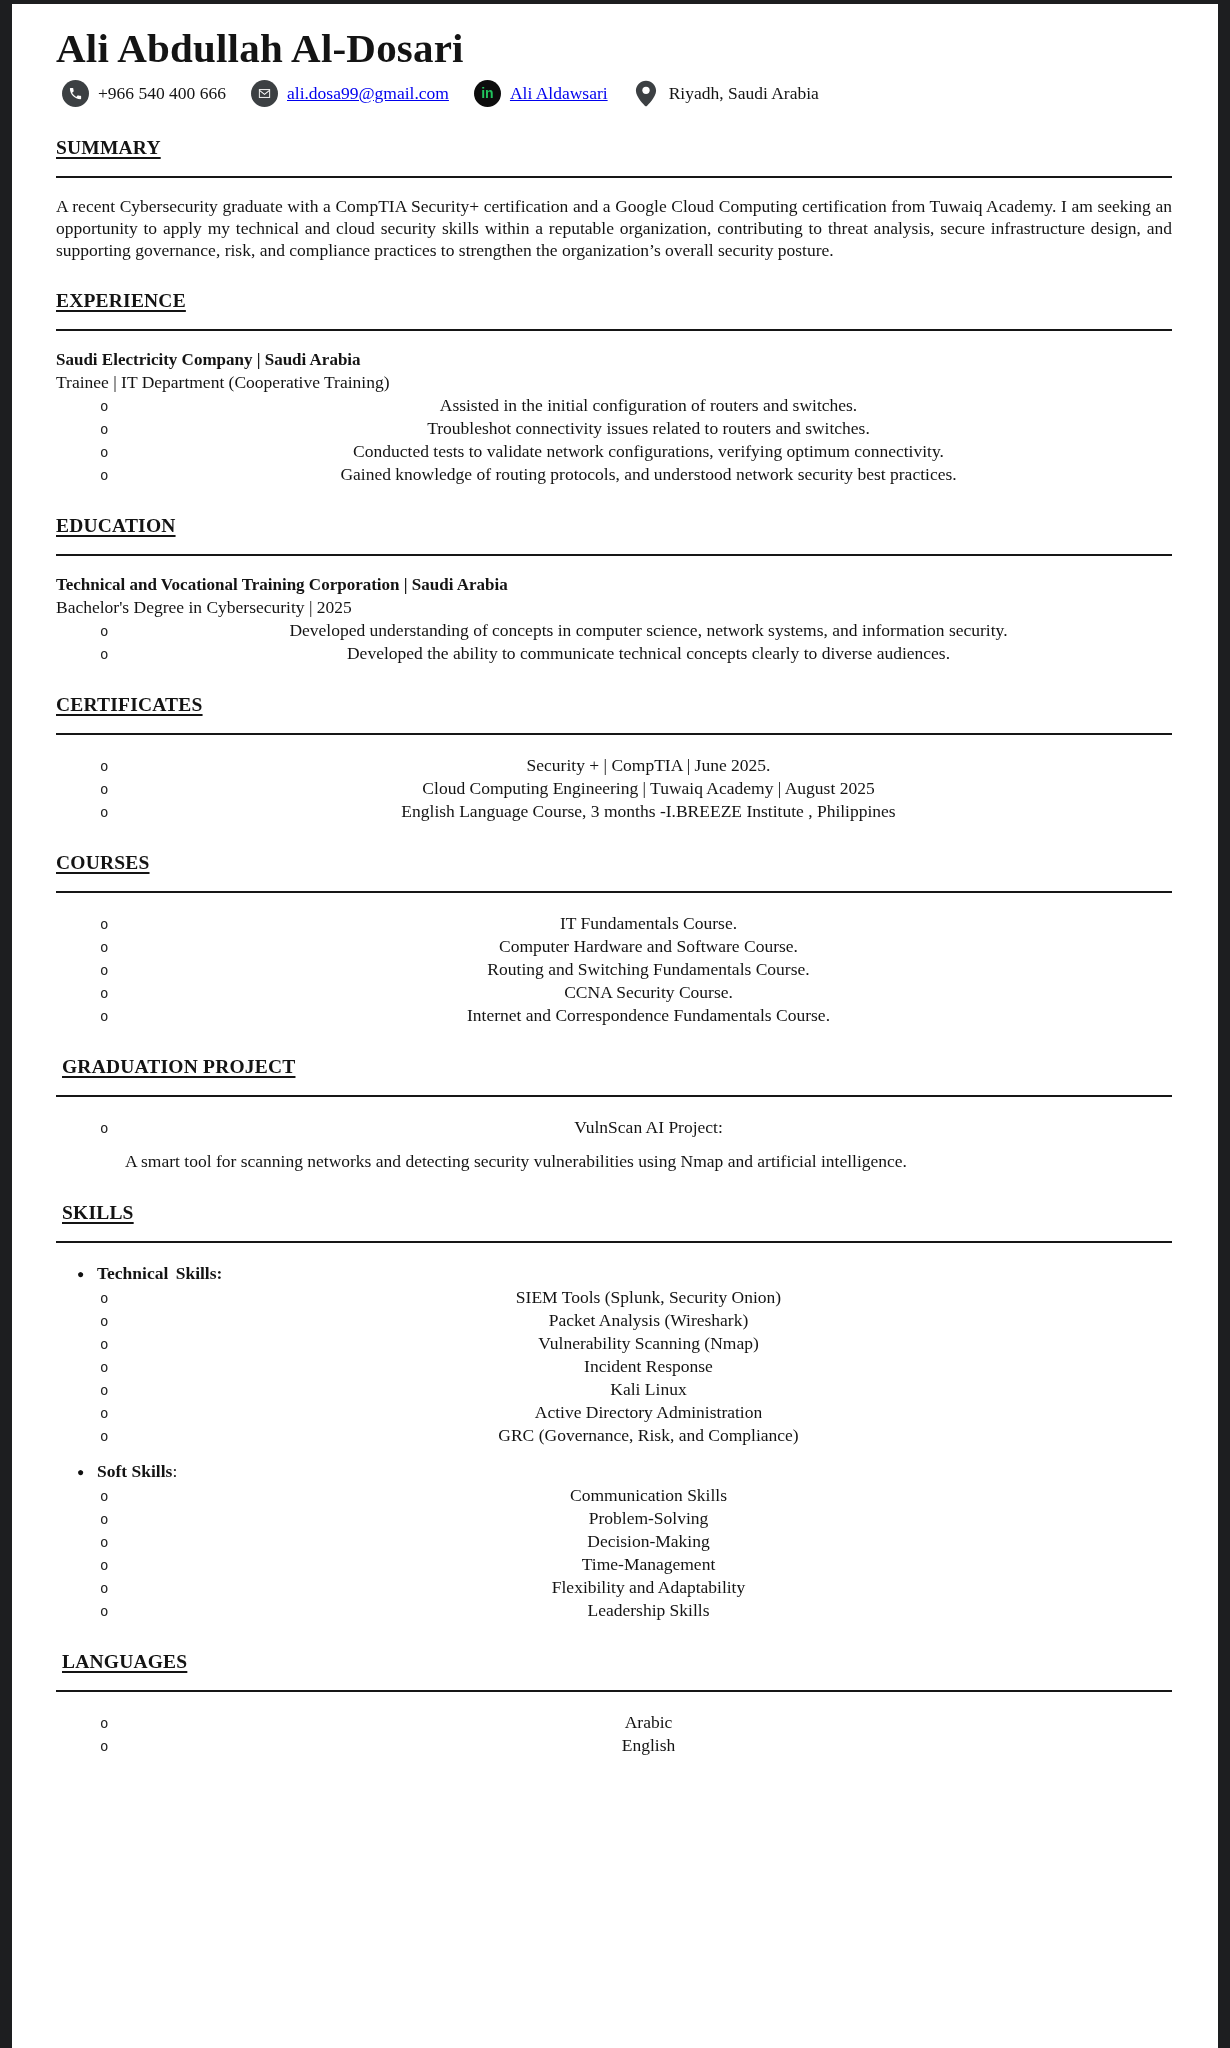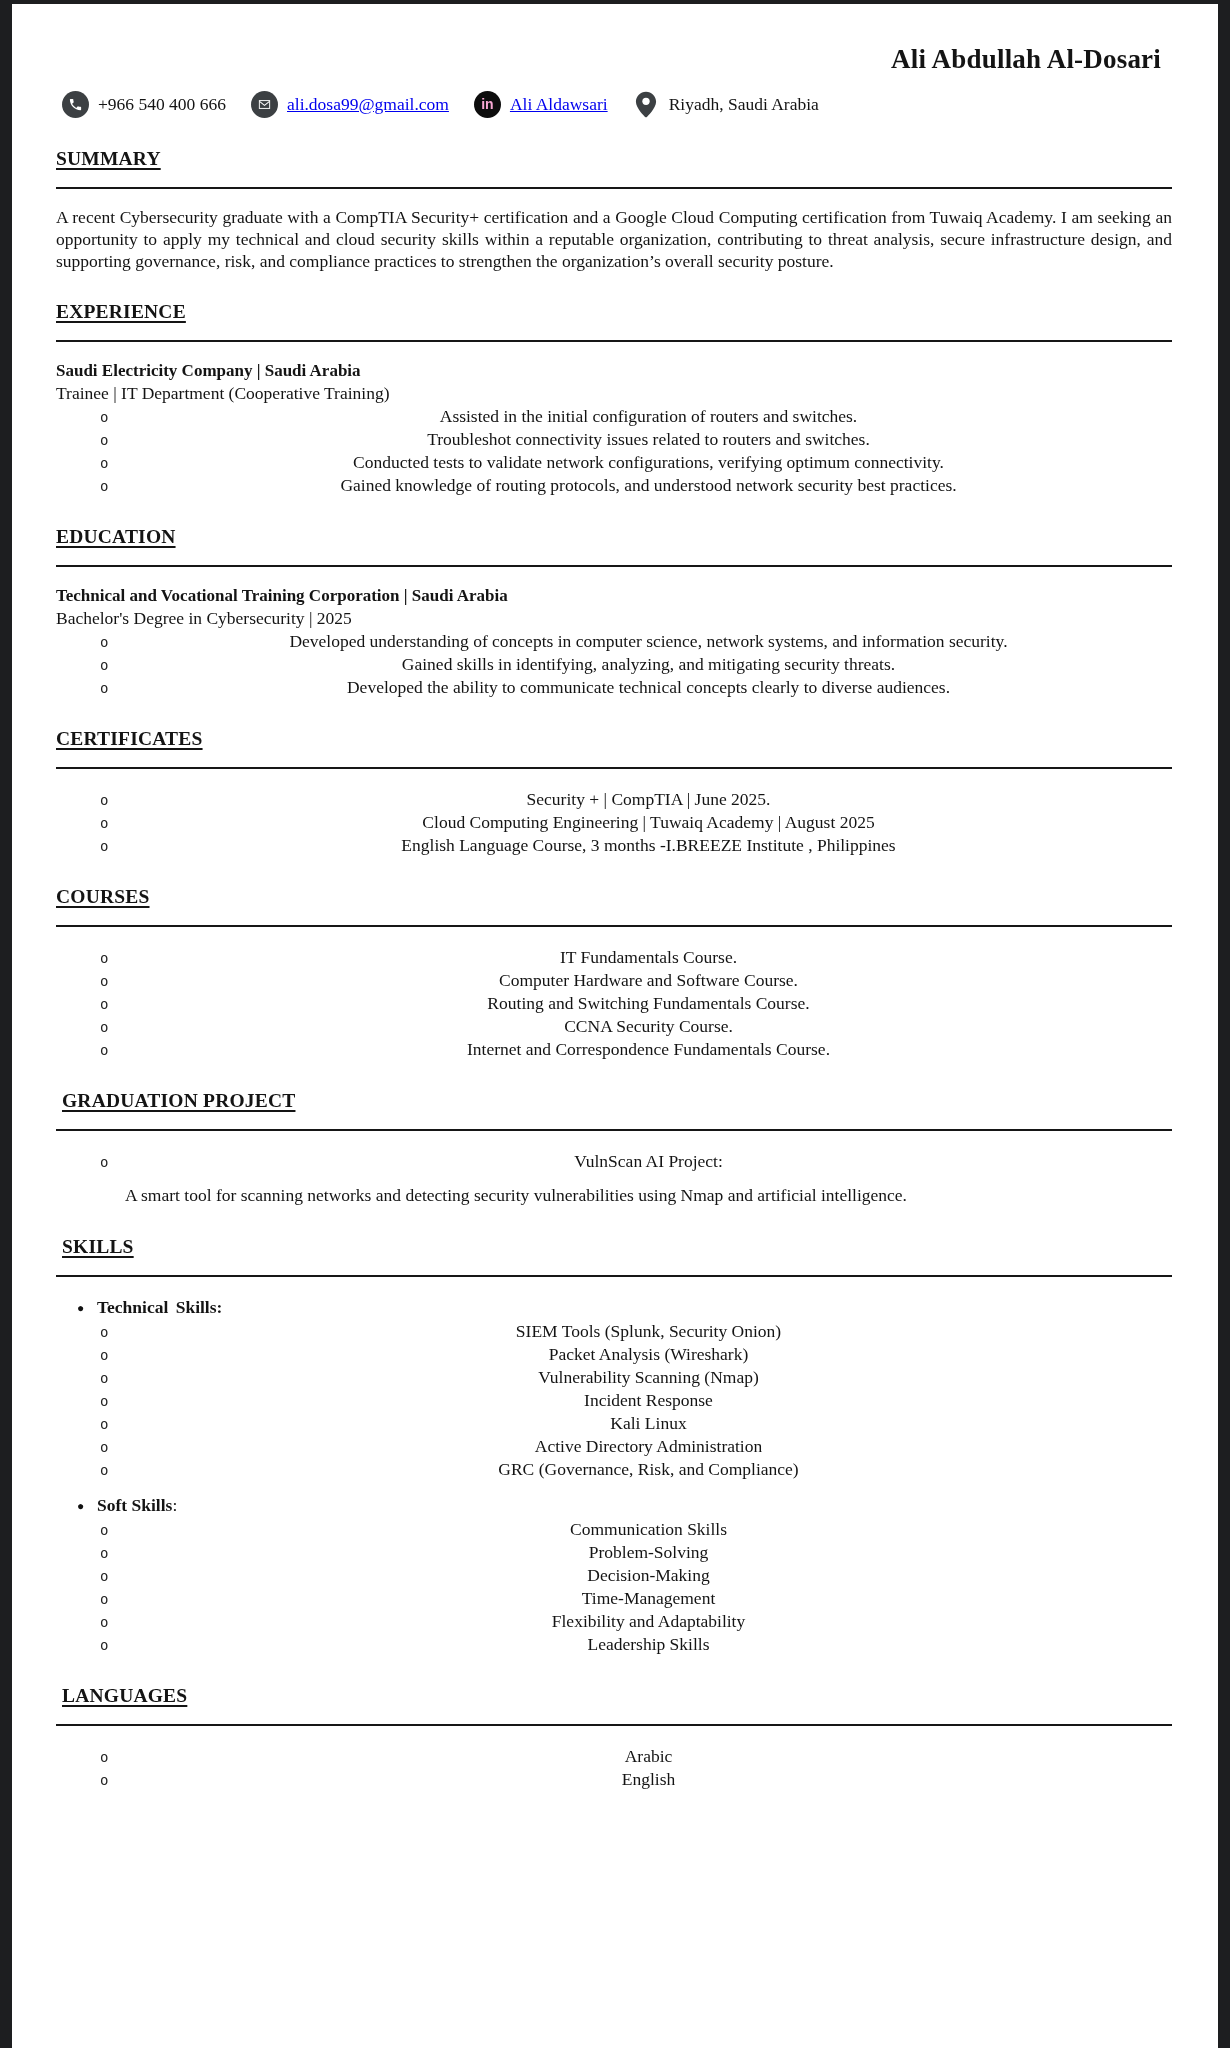--- a/index.html
+++ b/index.html
@@ -8,37 +8,37 @@
     background:#1d1e20;
     font-family:"Liberation Serif",serif;
   }
   .page{
     position:absolute;left:12px;right:12px;top:4px;bottom:0;
     background:#ffffff;color:#141414;
     padding:26px 46px 40px 44px;
     box-sizing:border-box;
   }
   .doc-title{
-    font-size:27px;font-weight:bold;text-align:right;
-    margin:11px;line-height:36px;letter-spacing:.2px;
+    font-size:41px;font-weight:bold;text-align:left;
+    margin:0;line-height:36px;letter-spacing:.2px;
   }
   .contact-row{
     display:flex;align-items:center;gap:25px;
     margin:12px 0 0 6px;font-size:17.5px;
   }
   .contact-item{display:flex;align-items:center;gap:9px;white-space:nowrap;}
   .icon-circle{
     width:27px;height:27px;border-radius:50%;
     background:#3c4043;display:flex;align-items:center;justify-content:center;
     flex:0 0 auto;
   }
   .icon-circle.black{background:#0d0d0d;}
   .icon-circle svg{display:block;}
   .in-glyph{
-    color:#f9a8d4;font-family:"Liberation Sans",sans-serif;
+    color:#22c55e;font-family:"Liberation Sans",sans-serif;
     font-weight:bold;font-size:14px;line-height:1;margin-top:-1px;
   }
   .pin-wrap{width:27px;height:30px;display:flex;align-items:center;justify-content:center;flex:0 0 auto;}
   a.doc-link{color:#0000EE;text-decoration:underline;}
   .section{margin-top:25px;}
   .section-head{
     border-bottom:2.5px solid #161616;
     padding-bottom:16px;margin:0;
   }
   .section-head .head-text{
@@ -139,21 +139,20 @@
       <li>Gained knowledge of routing protocols, and understood network security best practices.</li>
     </ul>
   </div>
 
   <div class="section">
     <h2 class="section-head"><span class="head-text">EDUCATION</span></h2>
     <p class="entry-company">Technical and Vocational Training Corporation | Saudi Arabia</p>
     <p class="entry-role">Bachelor's Degree in Cybersecurity | 2025</p>
     <ul class="o-list">
       <li>Developed understanding of concepts in computer science, network systems, and information security.</li>
-      <li>Gained skills in identifying, analyzing, and mitigating security threats.</li>
       <li>Developed the ability to communicate technical concepts clearly to diverse audiences.</li>
     </ul>
   </div>
 
   <div class="section">
     <h2 class="section-head"><span class="head-text">CERTIFICATES</span></h2>
     <ul class="o-list gap-top">
       <li>Security + | CompTIA | June 2025.</li>
       <li>Cloud Computing Engineering | Tuwaiq Academy | August 2025</li>
       <li>English Language Course, 3 months -I.BREEZE Institute , Philippines</li>

